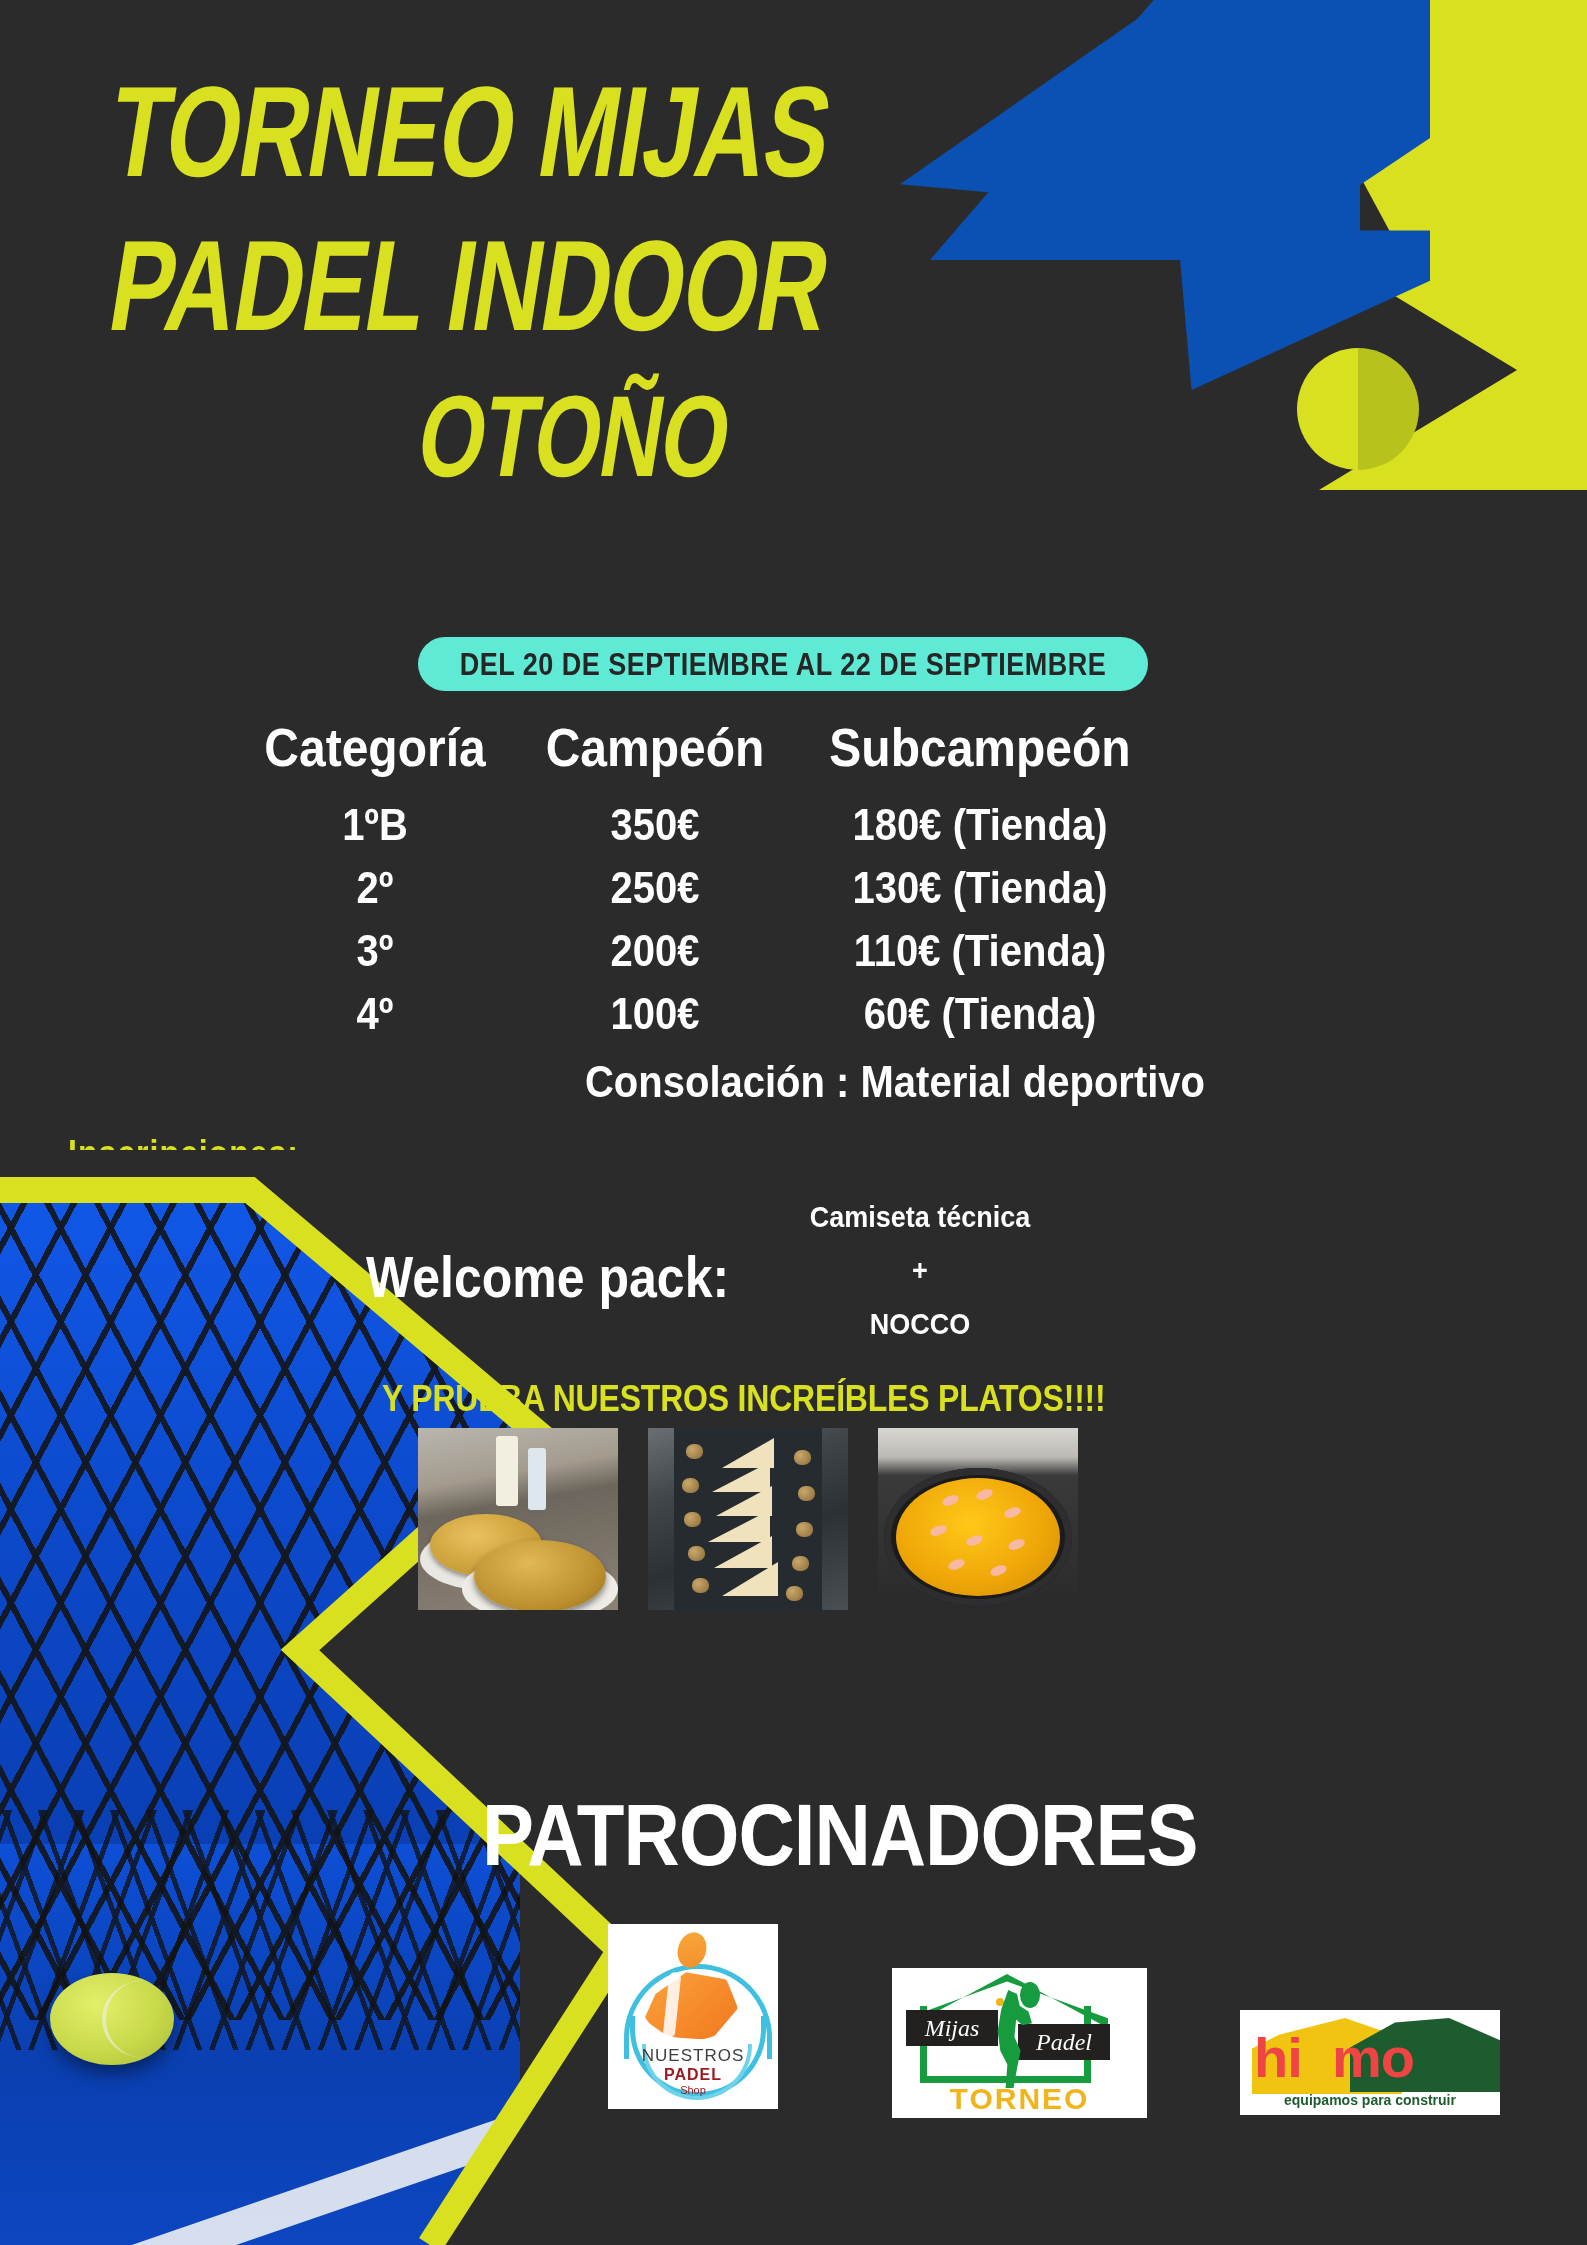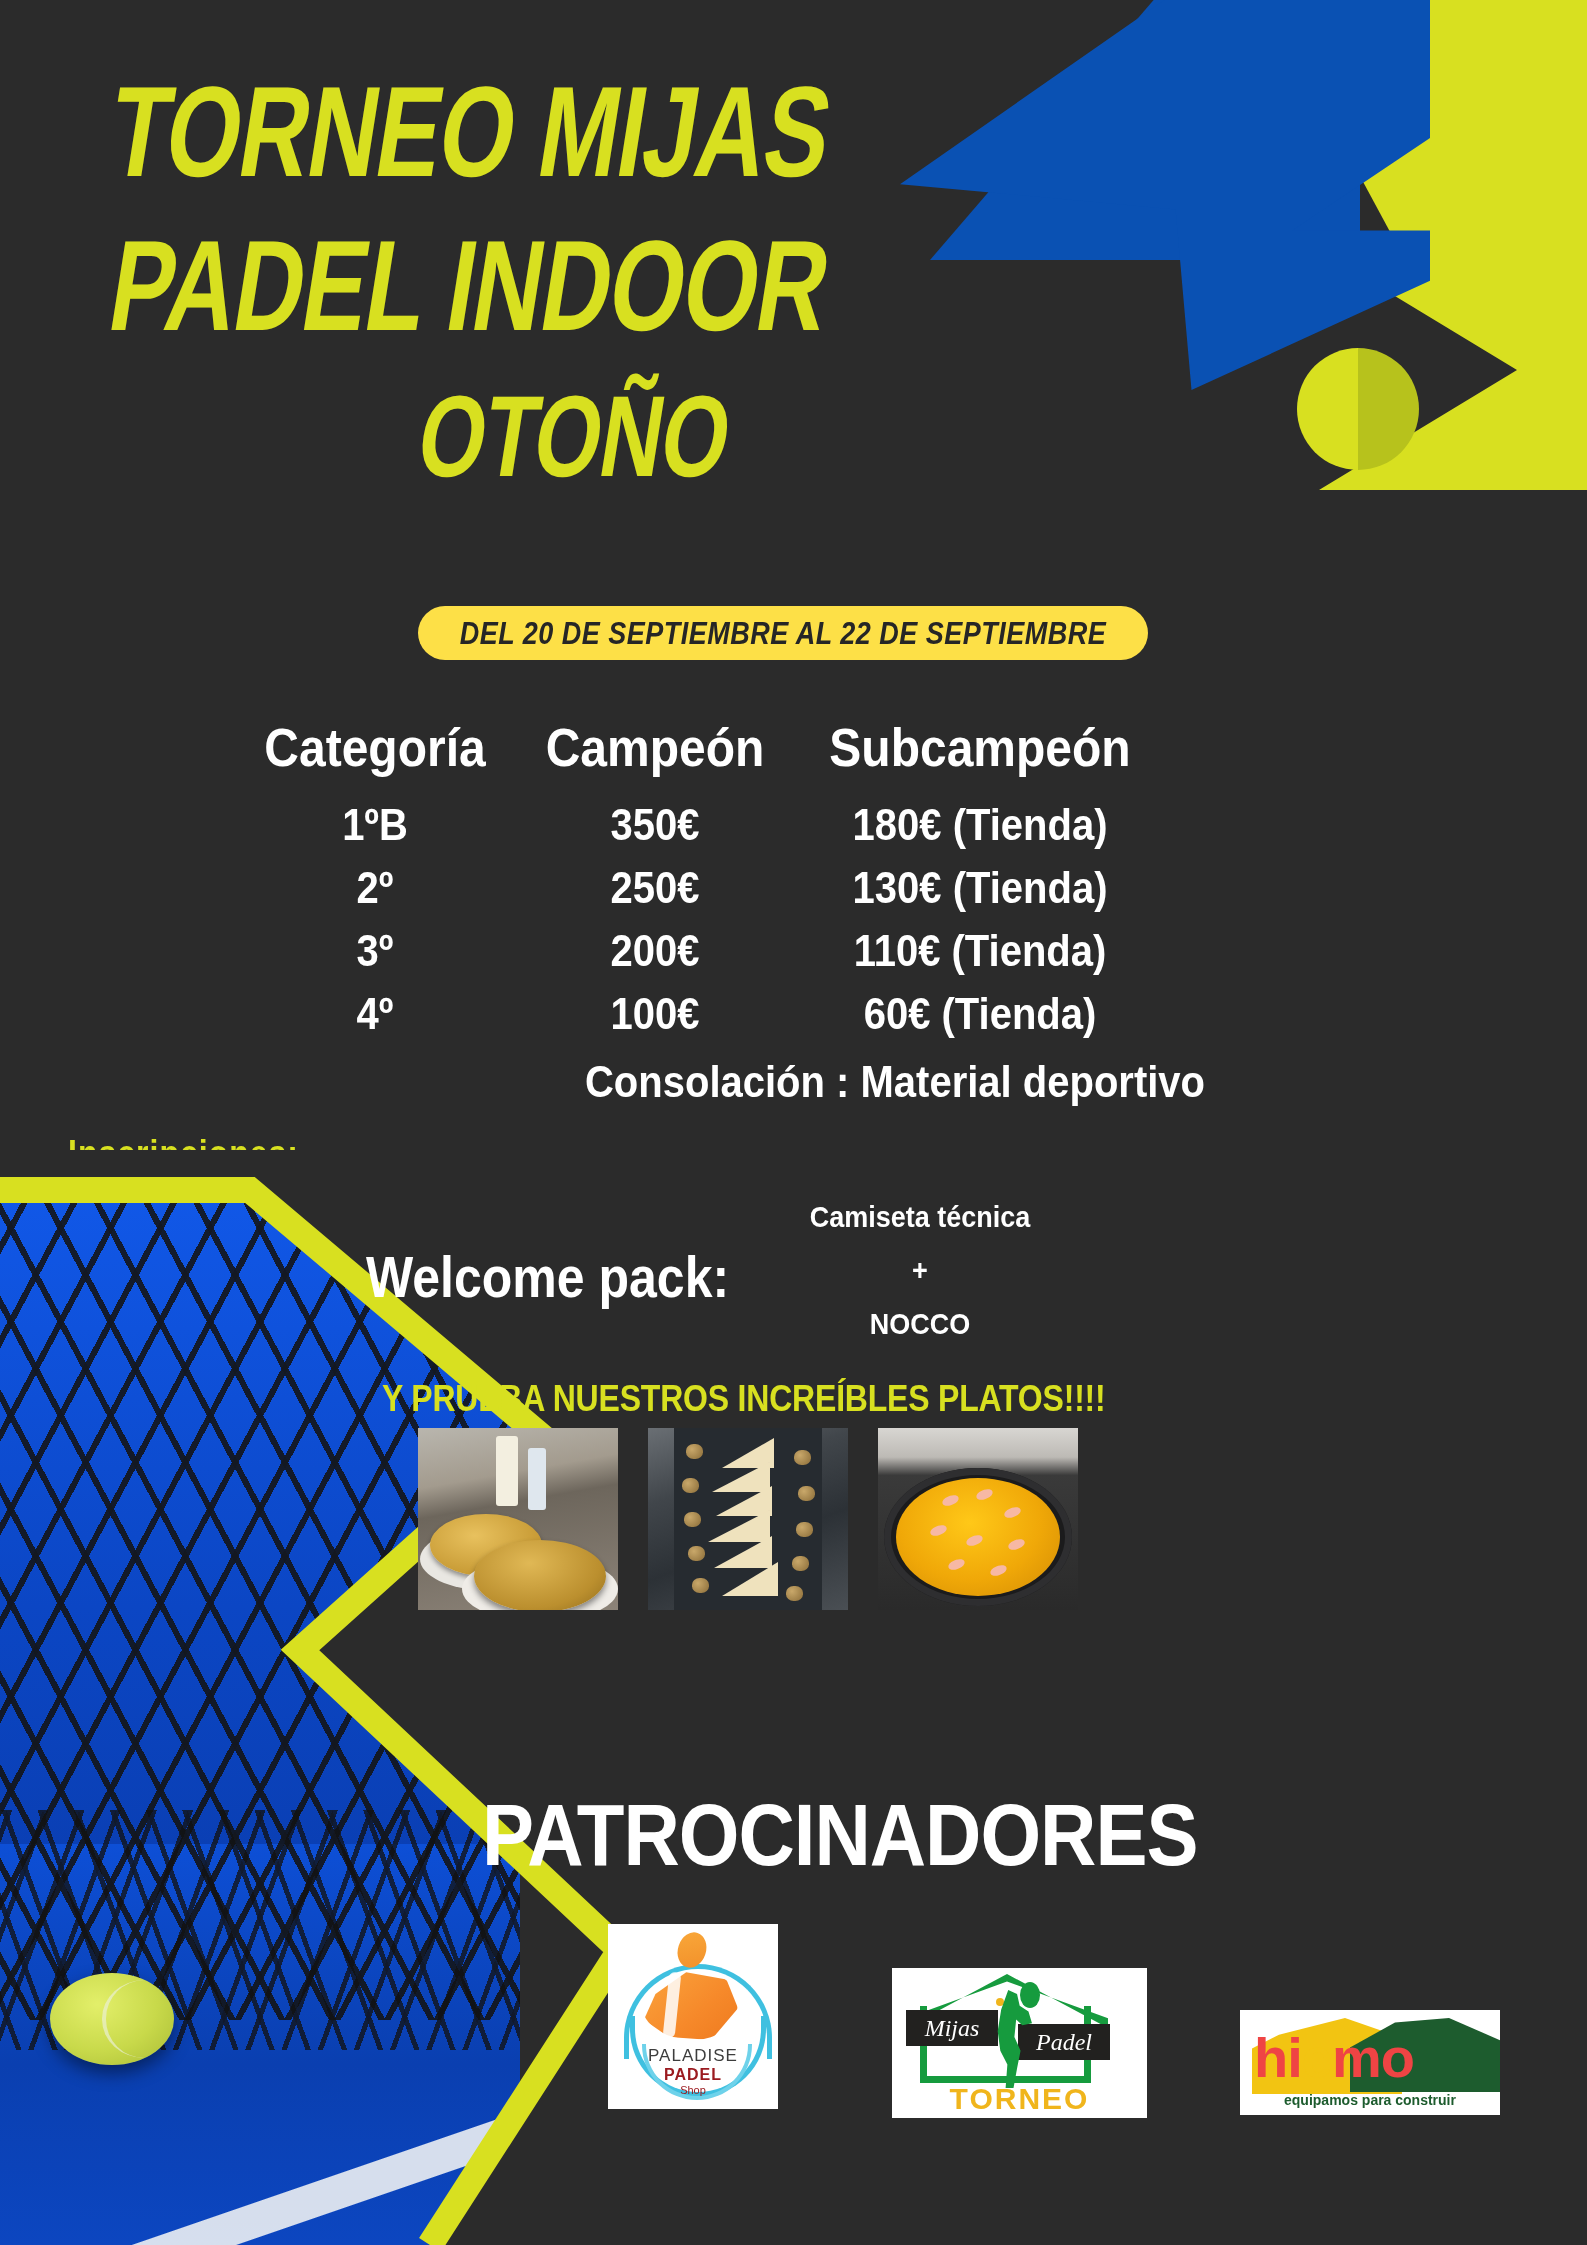--- a/index.html
+++ b/index.html
@@ -54,25 +54,25 @@
     transform-origin:left center;
     text-shadow:1px 0 0 #2b2b2b;
     white-space:nowrap;
   }
   .t1{font-size:96px;margin-left:112px;}
   .t2{font-size:96px;margin-left:112px;margin-top:66px;}
   .t3{font-size:86px;margin-left:420px;margin-top:66px;}
 
   
   .date-banner{
-    position:absolute;left:418px;top:606px;
+    position:absolute;left:418px;top:637px;
     width:730px;height:54px;
-    background:#fde047;
+    background:#5eead4;
     border-radius:40px;
-    display:flex;align-items:center;justify-content:center;font-style:italic;
+    display:flex;align-items:center;justify-content:center;
   }
   .date-banner span{
     font-family:"Liberation Sans",sans-serif;
     font-weight:bold;
     font-size:27px;
     color:#262626;
     letter-spacing:0.5px;
     transform:scaleY(1.18);
     white-space:nowrap;
   }
@@ -436,21 +436,21 @@
 
     <div class="spon spon-paladise">
       <div class="pal">
         <div class="arc-top"></div>
         <div class="wing-l"></div>
         <div class="wing-r"></div>
         <div class="body"></div>
         <div class="stripe"></div>
         <div class="arc-bot"></div>
         <div class="arc-bot2"></div>
-        <div class="nm1">PALADISE</div>
+        <div class="nm1">NUESTROS</div>
         <div class="nm2">PADEL</div>
         <div class="nm3">Shop</div>
       </div>
     </div>
 
     <div class="spon spon-mijas">
       <div class="mj">
         <div class="roof"></div>
         <div class="post-l"></div>
         <div class="post-r"></div>

